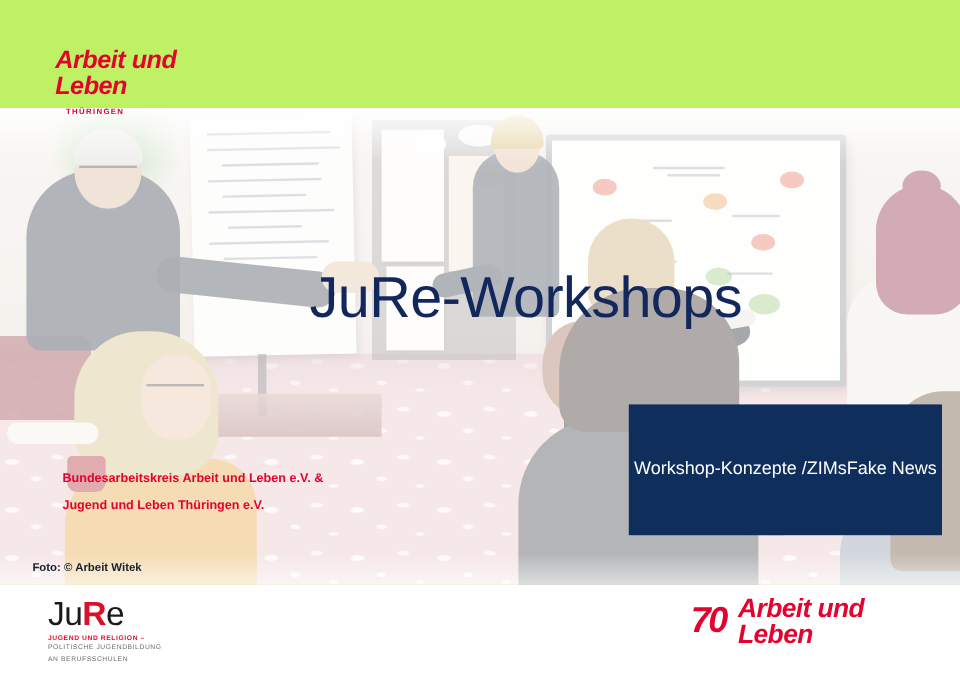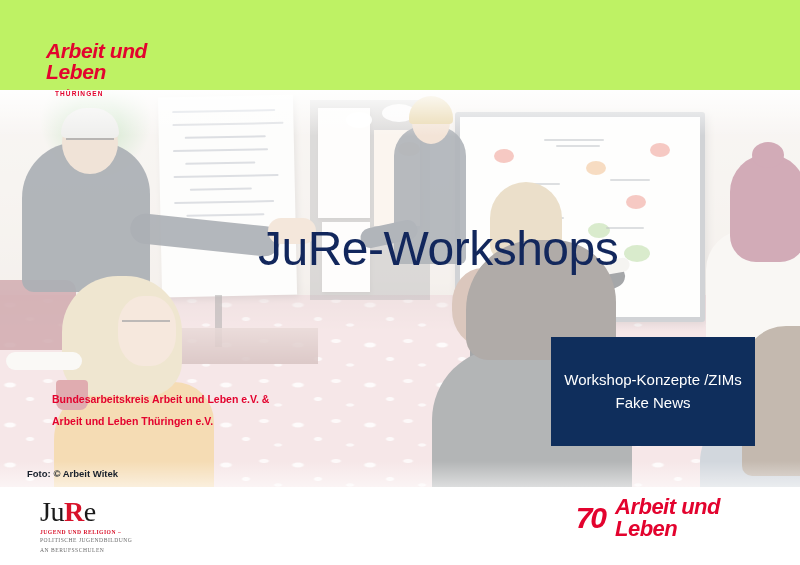--- a/index.html
+++ b/index.html
@@ -348,28 +348,28 @@
     font-size: 9.5px;
     font-weight: bold;
     color: #17202c;
     z-index: 30;
     white-space: nowrap;
   }
 
   
   .topics-box {
     position: absolute;
-    left: 551px;
+    left: 524px;
     top: 337px;
-    width: 204px;
+    width: 261px;
     height: 109px;
     background: #0f2e5c;
     z-index: 30;
     display: flex;
-    flex-direction: column;
+    flex-direction: row;
     align-items: center;
     justify-content: center;
   }
   .topics-box .t-line {
     color: #ffffff;
     font-size: 15px;
     line-height: 22.5px;
     text-align: center;
     white-space: nowrap;
   }
@@ -382,21 +382,20 @@
     background: #ffffff;
     z-index: 35;
   }
 
   
   .jure-logo {
     position: absolute;
     left: 40px;
     top: 498px;
     z-index: 40;
-    font-family: Liberation Serif, serif;
   }
   .jure-word {
     font-size: 28px;
     line-height: 28px;
     font-weight: 400;
     letter-spacing: -0.5px;
     color: #1a1a1a;
   }
   .jure-word .r { color: #d8122a; font-weight: bold; }
   .jure-sub1 {
@@ -543,21 +542,21 @@
 
     <div class="photo-veil"></div>
     <div class="photo-veil-top"></div>
     <div class="photo-veil-bottom"></div>
   </div>
 
   <div class="slide-title">JuRe-Workshops</div>
 
   <div class="credits">
     <div class="c-line c-red">Bundesarbeitskreis Arbeit und Leben e.V. &amp;</div>
-    <div class="c-line c-red" style="margin-top:4px;">Arbeit und Leben Thüringen e.V.</div>
+    <div class="c-line c-red" style="margin-top:4px;">Jugend und Leben Thüringen e.V.</div>
   </div>
 
   <div class="foto-credit">Foto: © Arbeit Witek</div>
 
   <div class="topics-box">
     <div class="t-line">Workshop-Konzepte /ZIMs</div>
     <div class="t-line">Fake News</div>
   </div>
 
   <div class="footer"></div>

